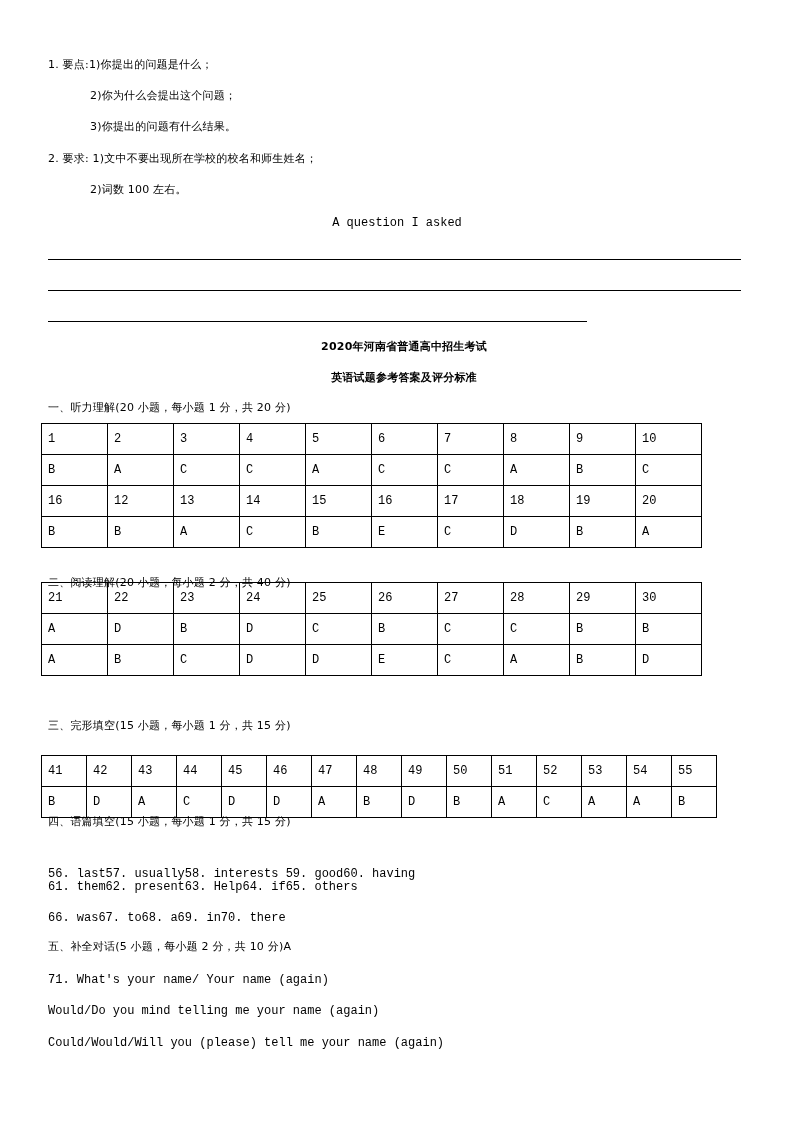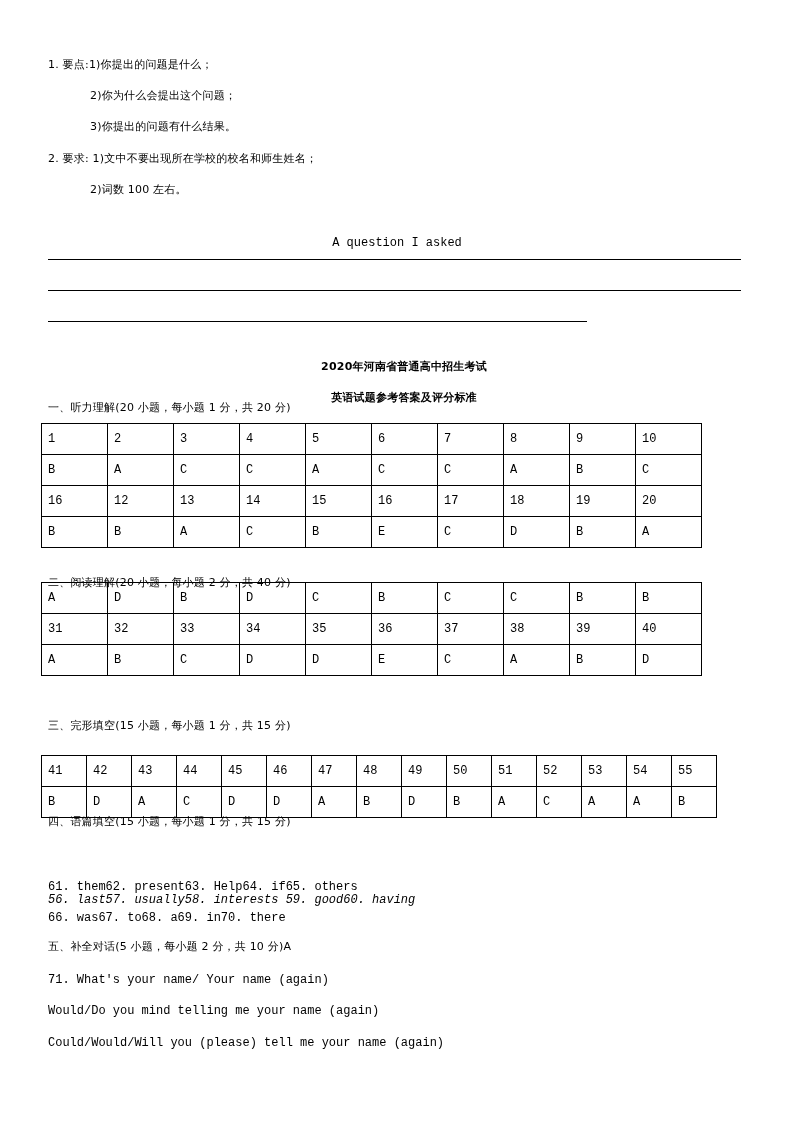--- a/index.html
+++ b/index.html
@@ -6,21 +6,21 @@
     body {
       width: 794px; height: 1123px; position: relative; overflow: hidden;
       color: #000; font-family: "DejaVu Sans", sans-serif;
     }
     .line {
       position: absolute; left: 48px; font-size: 11px; line-height: 16px;
       white-space: nowrap; letter-spacing: 0.2px;
     }
     .mono { font-family: "Liberation Mono", "DejaVu Sans Mono", monospace; font-size: 12px; letter-spacing: 0; }
     .indent { left: 90px; text-align: center; }
-    .center { left: 0; width: 794px; text-align: center; margin-top: 20px; }
+    .center { left: 0; width: 794px; text-align: center; }
     .bold { font-weight: bold; padding-left: 7px; }
     .rule { position: absolute; left: 48px; height: 0; border-top: 1px solid #000; }
     table.ans {
       position: absolute; left: 41px; border-collapse: collapse;
       font-family: "Liberation Mono", "DejaVu Sans Mono", monospace; font-size: 12px;
     }
     table.ans td {
       border: 1px solid #000; height: 30px; padding: 0 0 0 6px;
       vertical-align: middle; text-align: left;
     }
@@ -96,42 +96,42 @@
         <td>B</td>
         <td>A</td>
       </tr>
     </tbody>
 </table>
 
 <div class="line" style="top:559px;margin-top:16px;">二、阅读理解(20 小题，每小题 2 分，共 40 分)</div>
 <table class="ans ten" style="top:582px;">
   <tbody id="t1">
       <tr>
+        <td>21</td>
+        <td>22</td>
+        <td>23</td>
+        <td>24</td>
+        <td>25</td>
+        <td>26</td>
+        <td>27</td>
+        <td>28</td>
+        <td>29</td>
+        <td>30</td>
+      </tr>
+      <tr>
         <td>A</td>
         <td>D</td>
         <td>B</td>
         <td>D</td>
         <td>C</td>
         <td>B</td>
         <td>C</td>
         <td>C</td>
         <td>B</td>
         <td>B</td>
-      </tr>
-      <tr>
-        <td>31</td>
-        <td>32</td>
-        <td>33</td>
-        <td>34</td>
-        <td>35</td>
-        <td>36</td>
-        <td>37</td>
-        <td>38</td>
-        <td>39</td>
-        <td>40</td>
       </tr>
       <tr>
         <td>A</td>
         <td>B</td>
         <td>C</td>
         <td>D</td>
         <td>D</td>
         <td>E</td>
         <td>C</td>
         <td>A</td>
@@ -175,20 +175,20 @@
         <td>A</td>
         <td>C</td>
         <td>A</td>
         <td>A</td>
         <td>B</td>
       </tr>
     </tbody>
 </table>
 
 <div class="line" style="top:814px;">四、语篇填空(15 小题，每小题 1 分，共 15 分)</div>
-<div class="line mono" style="top:892px;font-style:italic;">56. last57. usually58. interests 59. good60. having</div>
+<div class="line mono" style="top:866px;">56. last57. usually58. interests 59. good60. having</div>
 <div class="line mono" style="top:879px;">61. them62. present63. Help64. if65. others</div>
 <div class="line mono" style="top:910px;">66. was67. to68. a69. in70. there</div>
 
 <div class="line" style="top:939px;">五、补全对话(5 小题，每小题 2 分，共 10 分)A</div>
 <div class="line mono" style="top:972px;">71. What's your name/ Your name (again)</div>
 <div class="line mono" style="top:1003px;">Would/Do you mind telling me your name (again)</div>
 <div class="line mono" style="top:1035px;text-align:center;">Could/Would/Will you (please) tell me your name (again)</div>
 
 </body></html>

